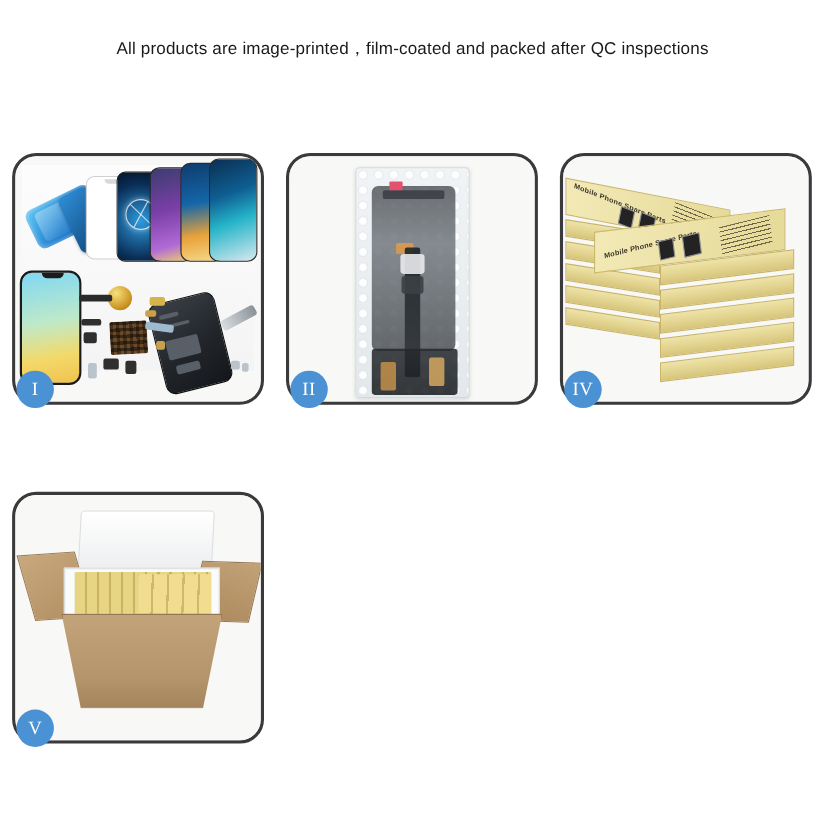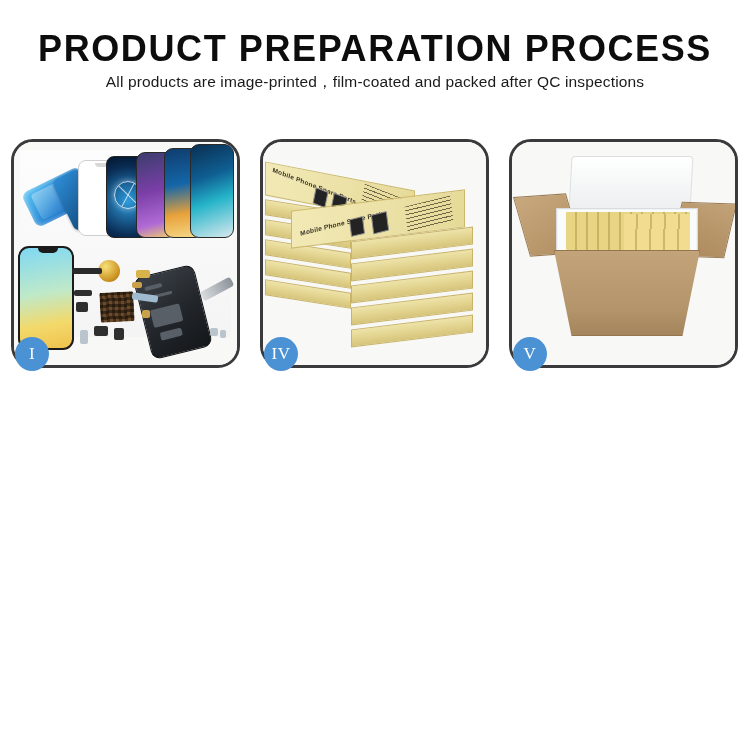--- a/index.html
+++ b/index.html
@@ -306,21 +306,20 @@
   }
   .p6 .tab1 { position:absolute; left:40px; top:86px; width:16px; height:18px;
               background:rgba(120,96,62,.35); clip-path:polygon(0 0,100% 12%,100% 100%,0 88%); }
   .p6 .tab2 { position:absolute; left:46px; top:158px; width:18px; height:18px;
               background:rgba(120,96,62,.30); clip-path:polygon(0 0,100% 12%,100% 100%,0 88%); }
 </style>
 </head>
 <body>
 
 <div class="header">
-  <div class="title">PRODUCT PREPARATION PROCESS</div>
   <div class="subtitle">All products are image-printed，film-coated and packed after QC inspections</div>
 </div>
 
 <div class="grid">
 
   <div class="panel p1">
     <div class="panel-inner">
       <div class="wash"></div>
       <div class="film"></div>
       <div class="film2"></div>
@@ -350,20 +349,37 @@
       <span class="tiny" style="left:100px;top:186px;width:10px;height:12px;"></span>
       <span class="tinyg" style="left:118px;top:140px;width:10px;height:6px;"></span>
       <span class="tinyg" style="left:128px;top:168px;width:8px;height:8px;"></span>
       <span class="tinyw" style="left:66px;top:188px;width:8px;height:14px;"></span>
       <span class="tinyw" style="left:196px;top:186px;width:8px;height:8px;"></span>
       <span class="tinyw" style="left:206px;top:188px;width:6px;height:8px;"></span>
     </div>
     <div class="badge">I</div>
   </div>
 
+  <div class="panel p2">
+    <div class="panel-inner">
+      <div class="bag">
+        <div class="lcd"></div>
+        <div class="lcdtop"></div>
+        <div class="pink"></div>
+        <div class="tapeT"></div>
+        <div class="ribbon"></div>
+        <div class="conn"></div>
+        <div class="conn2"></div>
+        <div class="base"></div>
+        <div class="tapeL"></div>
+        <div class="tapeR"></div>
+      </div>
+    </div>
+    <div class="badge">II</div>
+  </div>
 
 
   <div class="panel p4">
     <div class="panel-inner">
       <div class="stackwrap">
 
         <div class="bx" style="left:2px;  top:64px;  width:86px; height:16px; transform:skewY(9deg);"></div>
         <div class="bx" style="left:2px;  top:84px;  width:86px; height:16px; transform:skewY(9deg);"></div>
         <div class="bx" style="left:2px;  top:104px; width:86px; height:16px; transform:skewY(9deg);"></div>
         <div class="bx" style="left:2px;  top:124px; width:86px; height:16px; transform:skewY(9deg);"></div>

